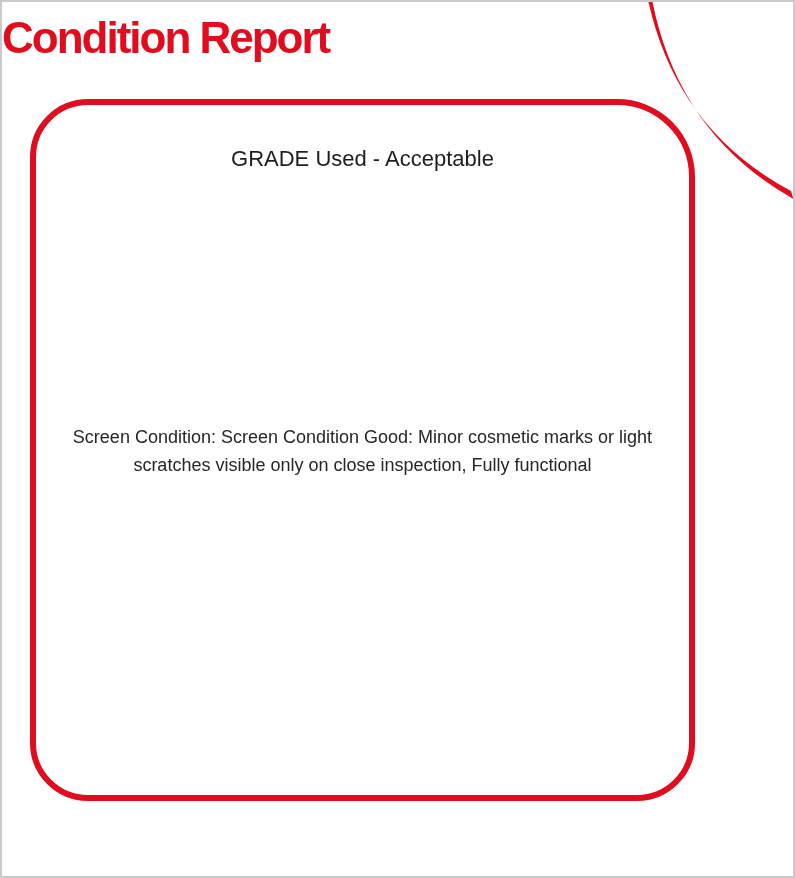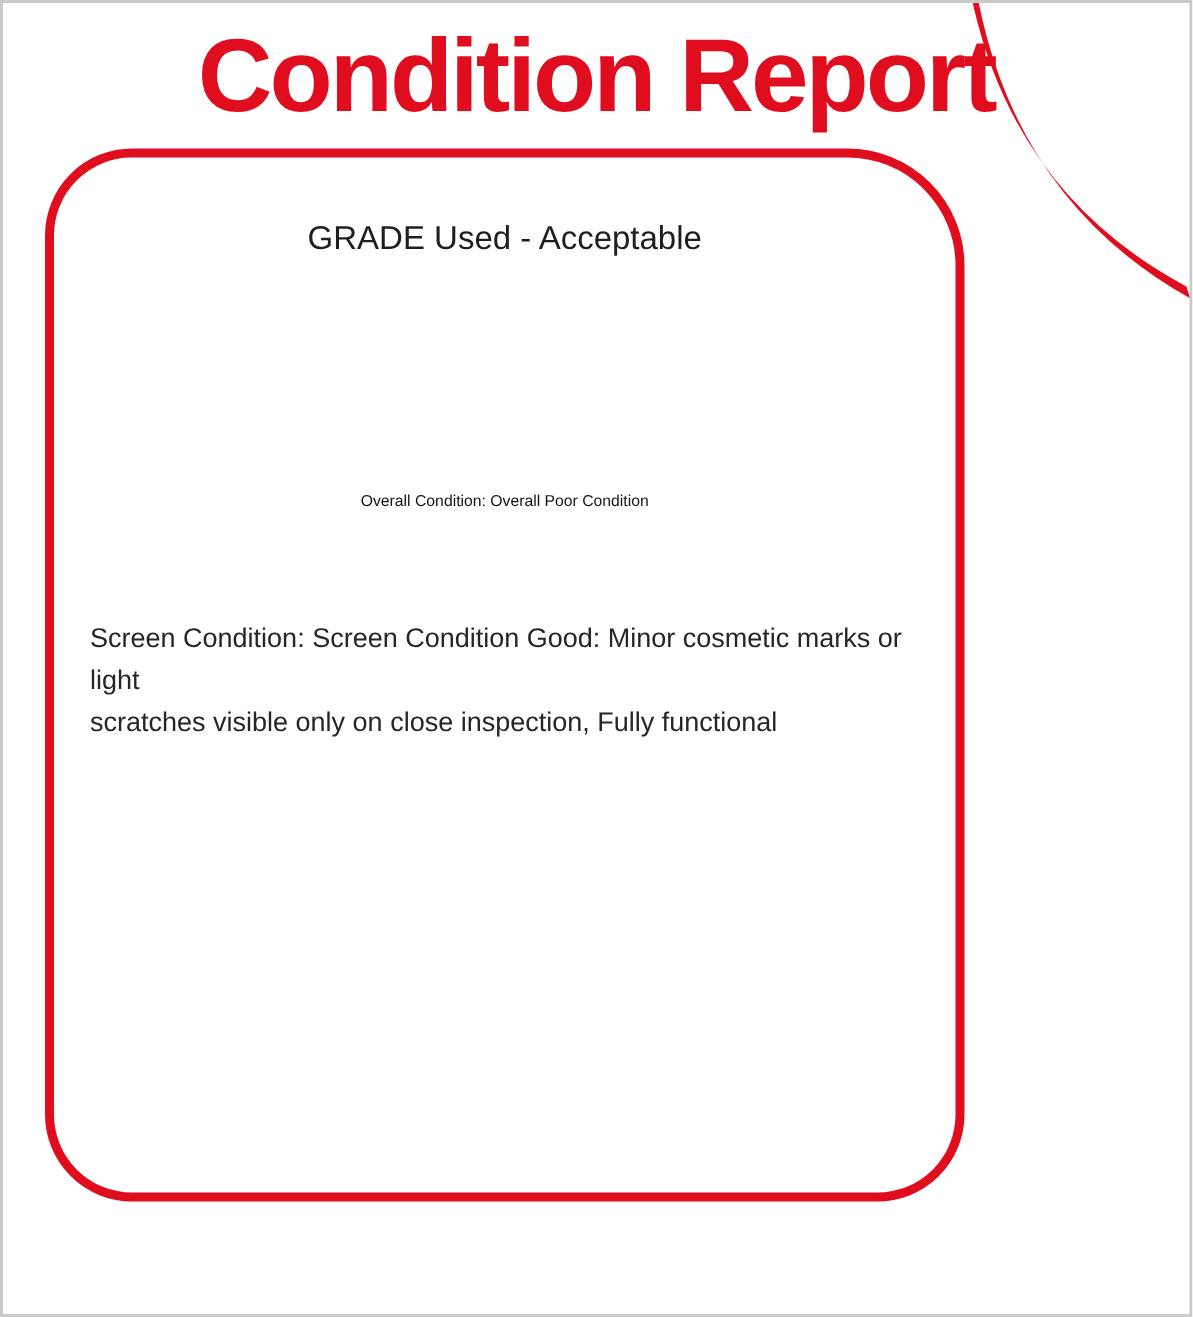--- a/index.html
+++ b/index.html
@@ -14,43 +14,43 @@
     overflow: hidden;
     font-family: "Liberation Sans", sans-serif;
   }
 
   .title {
     position: absolute;
     top: 14px;
     left: 0;
     right: 0;
     margin: 0;
-    text-align: center;
-    font-size: 69px;
+    text-align: left;
+    font-size: 44px;
     line-height: 1;
     font-weight: bold;
     letter-spacing: -2px;
     color: #E00D1E;
     white-space: nowrap;
   }
 
   .curve-svg {
     position: absolute;
     top: 0;
     left: 0;
     width: 795px;
     height: 878px;
     pointer-events: none;
   }
 
   .report-box {
     position: absolute;
     left: 28px;
     top: 97px;
-    width: 613px;
+    width: 665px;
     height: 702px;
     box-sizing: border-box;
     border: 6px solid #E00D1E;
     border-radius: 58px 78px 58px 58px;
     background: transparent;
   }
 
   .grade-heading {
     position: absolute;
     top: 41px;
@@ -70,21 +70,22 @@
     text-align: center;
     font-size: 10.5px;
     line-height: 13px;
     color: #141414;
   }
 
   .para {
     position: absolute;
     left: 20px;
     right: 20px;
-    margin: 4px;
+    margin: 16px;
+    text-align: center;
     font-size: 18px;
     line-height: 28px;
     color: #262626;
     white-space: pre-line;
   }
 
   .para-screen   { top: 302px; }
   .para-casing   { top: 385px; }
   .para-keyboard { top: 459px; }
   .para-battery  { top: 529px; }
@@ -93,21 +94,20 @@
 <body>
 
 <div class="page">
 
   <h1 class="title">Condition Report</h1>
 
   <div class="report-box">
 
     <div class="grade-heading">GRADE Used - Acceptable</div>
 
-    <div class="overall-line">Overall Condition: Overall Poor Condition</div>
 
     <p class="para para-screen">Screen Condition: Screen Condition Good: Minor cosmetic marks or light
 scratches visible only on close inspection, Fully functional</p>
 
 
 
   </div>
 
   <svg class="curve-svg" viewBox="0 0 795 878" width="795" height="878" xmlns="http://www.w3.org/2000/svg" aria-hidden="true">
     <path d="M646.5 0 Q675 128 789 189 L791.5 197 Q677.5 133 650.5 0 Z" fill="#E00D1E"></path>

